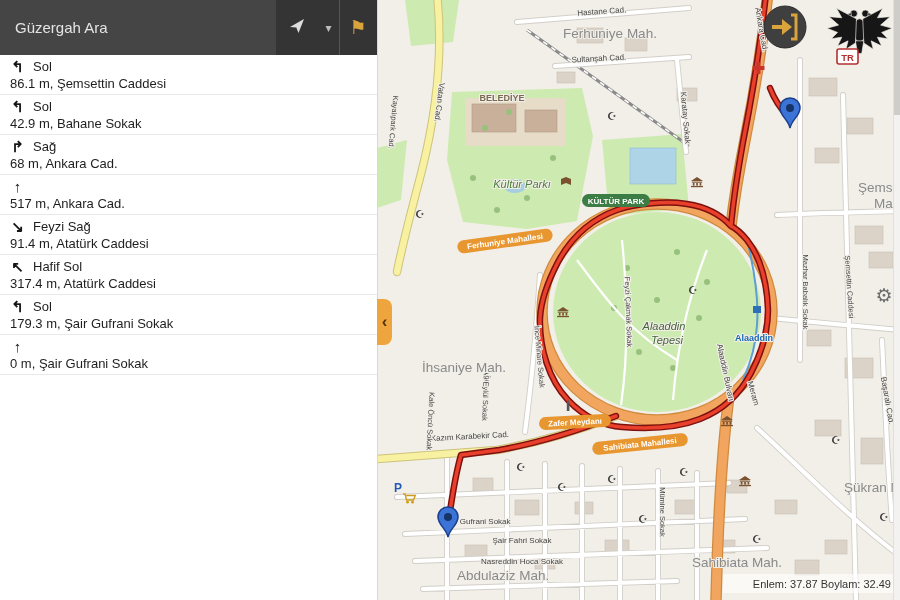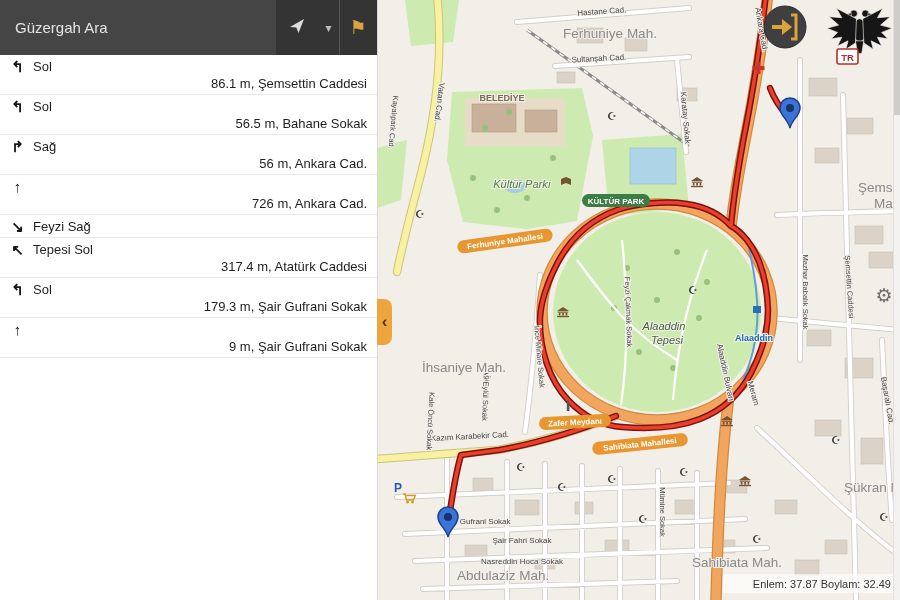--- a/index.html
+++ b/index.html
@@ -15,21 +15,21 @@
   .ctrl{display:flex;align-items:center;justify-content:center;cursor:pointer;}
   .nav-btn{width:42px;}
   .chev-btn{width:21px;color:#bdbdbd;font-size:12px;}
   .vdiv{width:1px;background:#565656;}
   .flag-btn{width:36px;color:#d9a43b;font-size:19px;}
 
   .directions{list-style:none;margin:0;padding:0;}
   .dir-row{padding:2px 10px;border-bottom:1px solid #e9e9e9;cursor:pointer;background:#fff;}
   .l1{display:flex;align-items:center;height:18px;gap:8px;font-size:13px;color:#1e1e1e;}
   .ic{width:15px;font-size:15px;font-weight:bold;color:#161616;text-align:center;line-height:1;}
-  .l2{height:17px;line-height:17px;font-size:13px;color:#1e1e1e;text-align:right;}
+  .l2{height:17px;line-height:17px;font-size:13px;color:#1e1e1e;}
 
   .collapse-tab{position:absolute;left:377px;top:299px;width:15px;height:46px;background:#efa53d;border-radius:0 8px 8px 0;display:flex;align-items:center;justify-content:center;color:#503508;font-size:17px;font-weight:bold;cursor:pointer;z-index:7;}
 
   
   .map-area{position:absolute;left:377px;top:0;width:523px;height:600px;overflow:hidden;background:#f2efe9;cursor:grab;}
   svg text{font-family:"Liberation Sans",sans-serif;}
   .halo{paint-order:stroke;stroke:#f2efe9;stroke-width:2.2px;stroke-linejoin:round;}
   .street{font-size:8px;fill:#454545;}
   .street-sm{font-size:7.5px;fill:#4a4a4a;}
   .mah{font-size:13.5px;fill:#8a8a8a;}
@@ -82,68 +82,69 @@
       <span class="mv">Sol</span>
     </div>
     <div class="l2">86.1 m, Şemsettin Caddesi</div>
   </li>
 
   <li class="dir-row">
     <div class="l1">
       <span class="ic">↰</span>
       <span class="mv">Sol</span>
     </div>
-    <div class="l2">56.5 m, Bahane Sokak</div>
+    <div class="l2">42.9 m, Bahane Sokak</div>
   </li>
 
   <li class="dir-row">
     <div class="l1">
       <span class="ic">↱</span>
       <span class="mv">Sağ</span>
     </div>
-    <div class="l2">56 m, Ankara Cad.</div>
+    <div class="l2">68 m, Ankara Cad.</div>
   </li>
 
   <li class="dir-row">
     <div class="l1">
       <span class="ic">↑</span>
       <span class="mv"></span>
     </div>
-    <div class="l2">726 m, Ankara Cad.</div>
+    <div class="l2">517 m, Ankara Cad.</div>
   </li>
 
   <li class="dir-row">
     <div class="l1">
       <span class="ic">↘</span>
       <span class="mv">Feyzi Sağ</span>
     </div>
+    <div class="l2">91.4 m, Atatürk Caddesi</div>
   </li>
 
   <li class="dir-row">
     <div class="l1">
       <span class="ic">↖</span>
-      <span class="mv">Tepesi Sol</span>
+      <span class="mv">Hafif Sol</span>
     </div>
     <div class="l2">317.4 m, Atatürk Caddesi</div>
   </li>
 
   <li class="dir-row">
     <div class="l1">
       <span class="ic">↰</span>
       <span class="mv">Sol</span>
     </div>
     <div class="l2">179.3 m, Şair Gufrani Sokak</div>
   </li>
 
   <li class="dir-row">
     <div class="l1">
       <span class="ic">↑</span>
       <span class="mv"></span>
     </div>
-    <div class="l2">9 m, Şair Gufrani Sokak</div>
+    <div class="l2">0 m, Şair Gufrani Sokak</div>
   </li>
 </ul>
   </aside>
 
   <div class="collapse-tab">
     <span>‹</span>
   </div>
 
   <div class="map-area">
     <svg width="523" height="600" viewBox="0 0 523 600">

